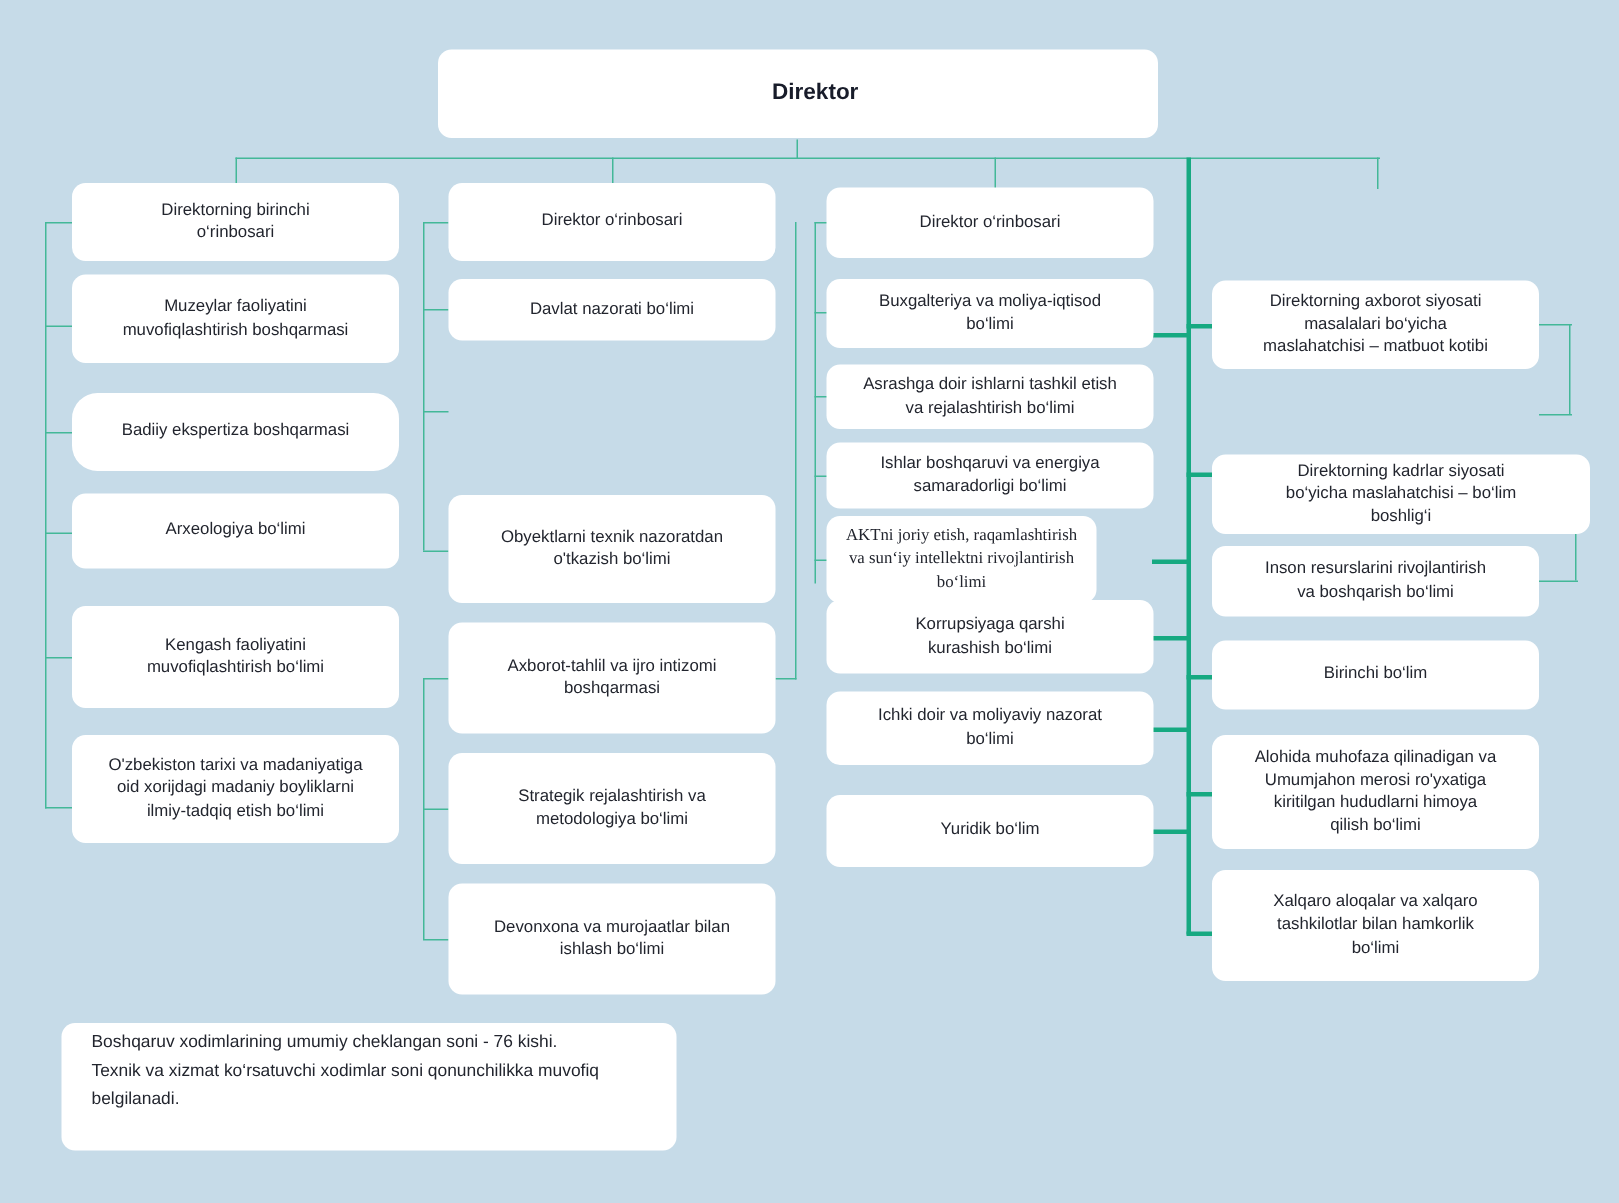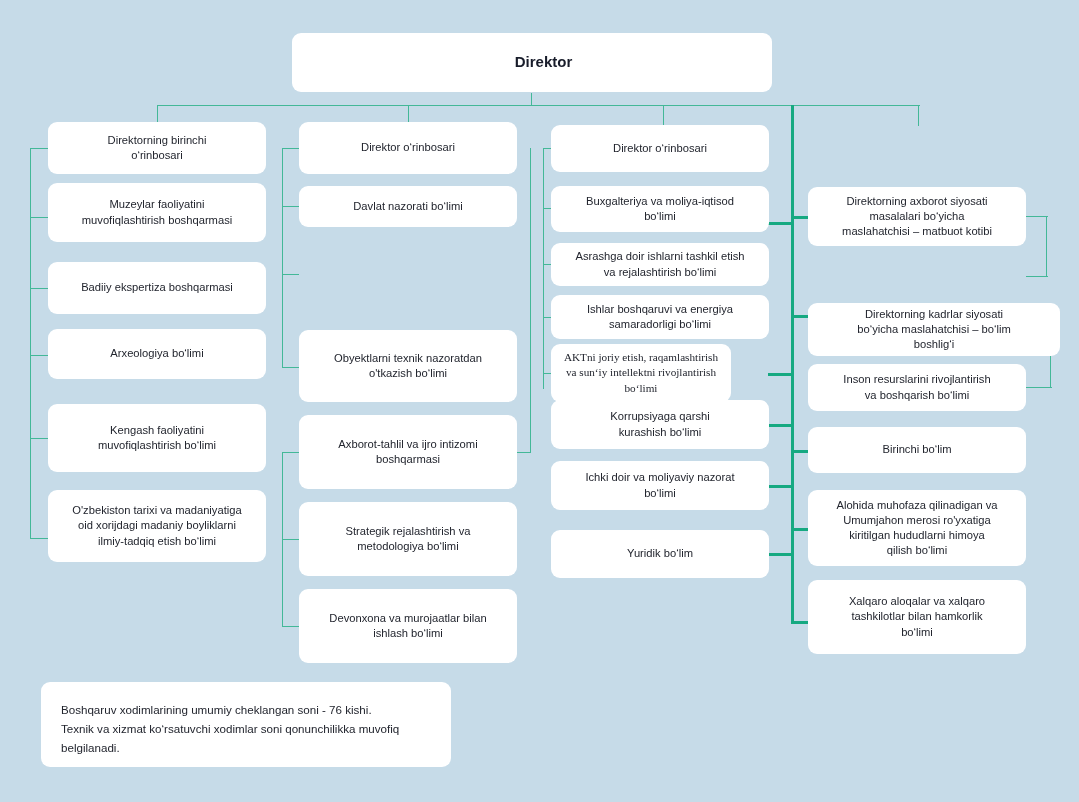--- a/index.html
+++ b/index.html
@@ -39,21 +39,21 @@
   .node.root {
     font-size: 15px;
     font-weight: bold;
     color: #181c2a;
   }
   .node.note {
     display: block;
     text-align: left;
     font-size: 11.6px;
     line-height: 1.65;
-    padding: 18px 20px;
+    padding: 3px 20px;
     color: #22252e;
     white-space: pre-line;
   }
   .line {
     position: absolute;
     background: #43b898;
     z-index: 1;
   }
   .line.thin-h { height: 1.4px; }
   .line.thin-v { width: 1.4px; }
@@ -123,21 +123,21 @@
   <div class="line thin-h" style="left:1026px; top:328px; width:26px;"></div>
   <div class="line thin-v" style="left:1050px; top:328px; height:59px;"></div>
   <div class="line thin-h" style="left:1026px; top:387px; width:26px;"></div>
 
   <div class="node root" style="left:292px; top:33px; width:480px; height:59px;padding-left:32px;">Direktor</div>
 
   <div class="node" style="left: 48px; top: 122px; width: 218px; height: 52px; white-space: pre-line;">Direktorning birinchi
 o‘rinbosari</div>
   <div class="node" style="left: 48px; top: 183px; width: 218px; height: 59px; white-space: pre-line;">Muzeylar faoliyatini
 muvofiqlashtirish boshqarmasi</div>
-  <div class="node" style="left:48px; top:262px; width:218px; height:52px;">Badiiy ekspertiza boshqarmasi</div>
+  <div class="node" style="left:48px; top:262px; width:218px; height:52px;border-radius:17px;">Badiiy ekspertiza boshqarmasi</div>
   <div class="node" style="left:48px; top:329px; width:218px; height:50px;">Arxeologiya bo‘limi</div>
   <div class="node" style="left: 48px; top: 404px; width: 218px; height: 68px; white-space: pre-line;">Kengash faoliyatini
 muvofiqlashtirish bo‘limi</div>
   <div class="node" style="left: 48px; top: 490px; width: 218px; height: 72px; white-space: pre-line;">O'zbekiston tarixi va madaniyatiga
 oid xorijdagi madaniy boyliklarni
 ilmiy-tadqiq etish bo‘limi</div>
 
   <div class="node" style="left:299px; top:122px; width:218px; height:52px;">Direktor  o‘rinbosari</div>
   <div class="node" style="left:299px; top:186px; width:218px; height:41px;">Davlat nazorati bo‘limi</div>
   <div class="node" style="left: 299px; top: 330px; width: 218px; height: 72px; white-space: pre-line;">Obyektlarni texnik nazoratdan

